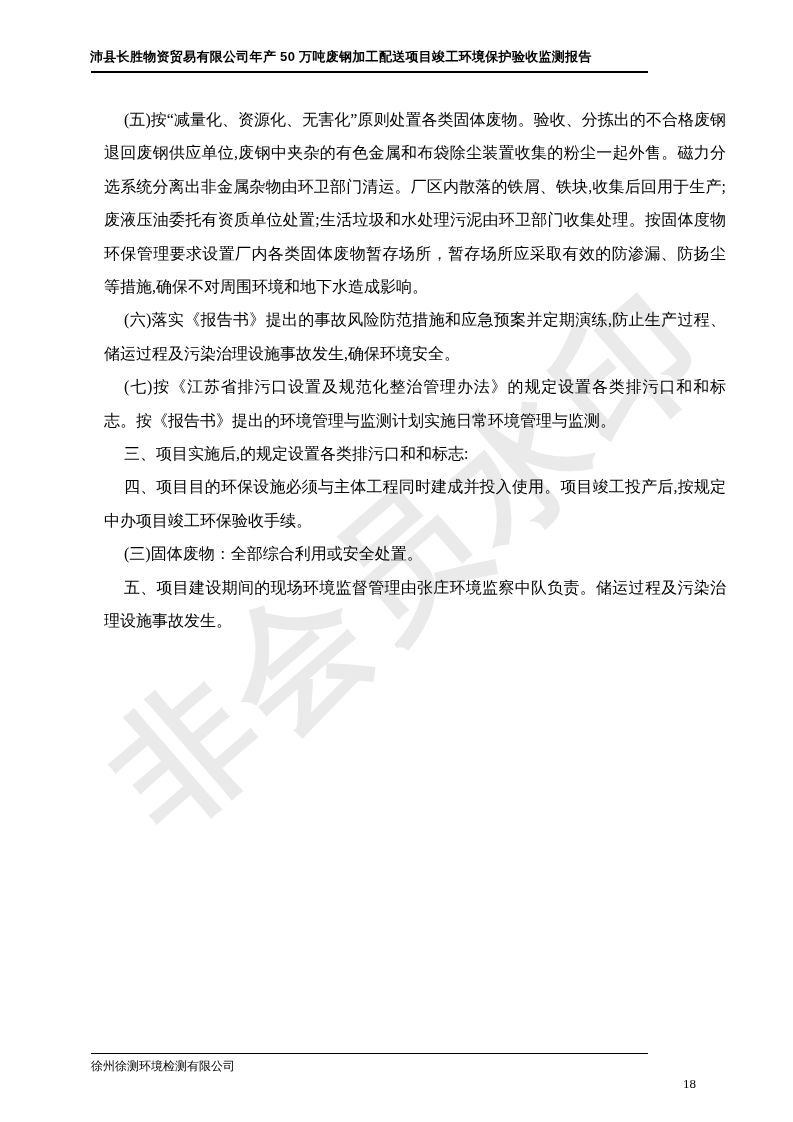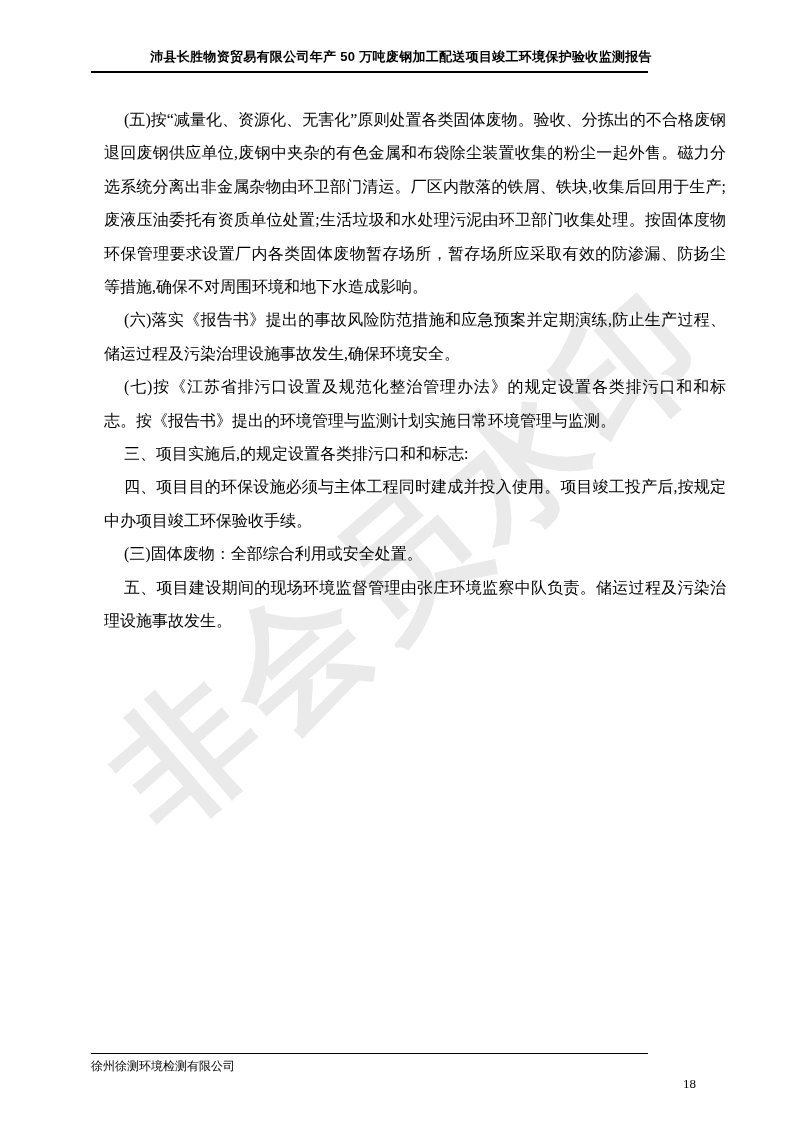--- a/index.html
+++ b/index.html
@@ -13,21 +13,20 @@
     overflow: hidden;
     font-family: "Liberation Serif", "DejaVu Serif", serif;
     color: #000;
   }
   
   .header-title {
     position: absolute;
     top: 48px;
     left: 90px;
     width: 622px;
-    text-align: center;
     font-size: 13px;
     font-weight: bold;
     letter-spacing: 0.3px;
     white-space: nowrap;
     font-family: "Liberation Sans", "DejaVu Sans", sans-serif;
   }
   .header-rule {
     position: absolute;
     top: 71px;
     left: 91px;

